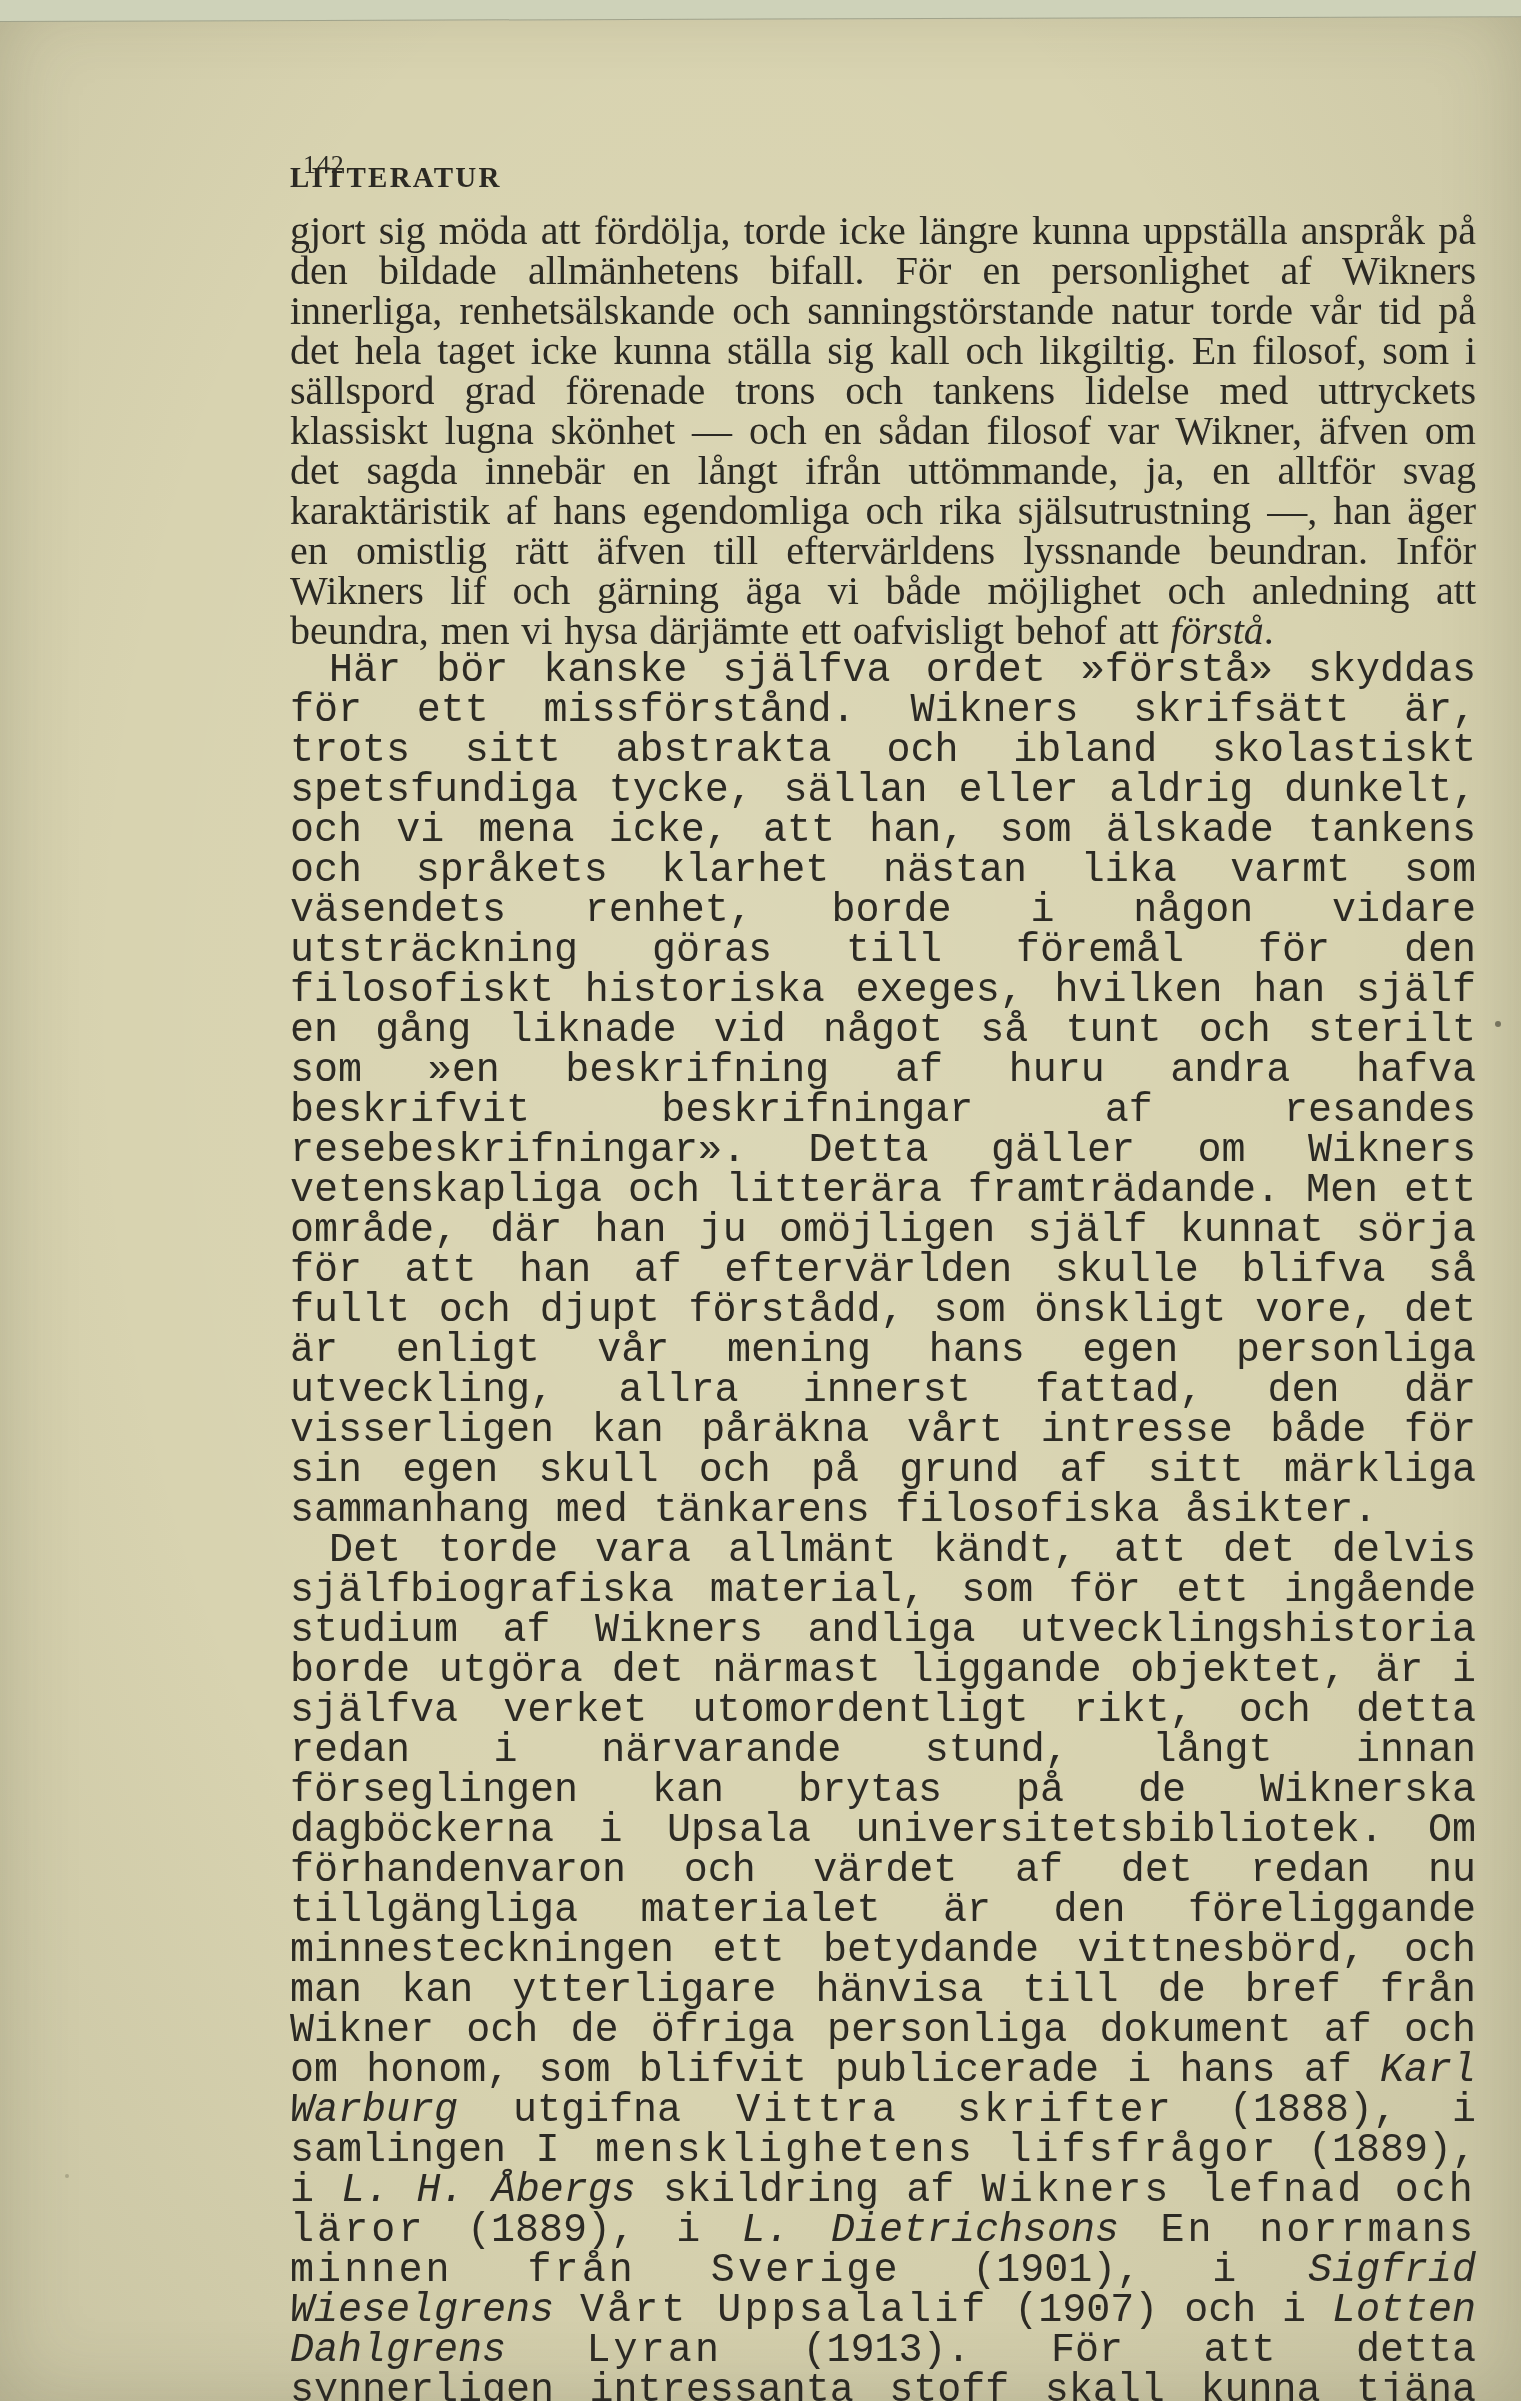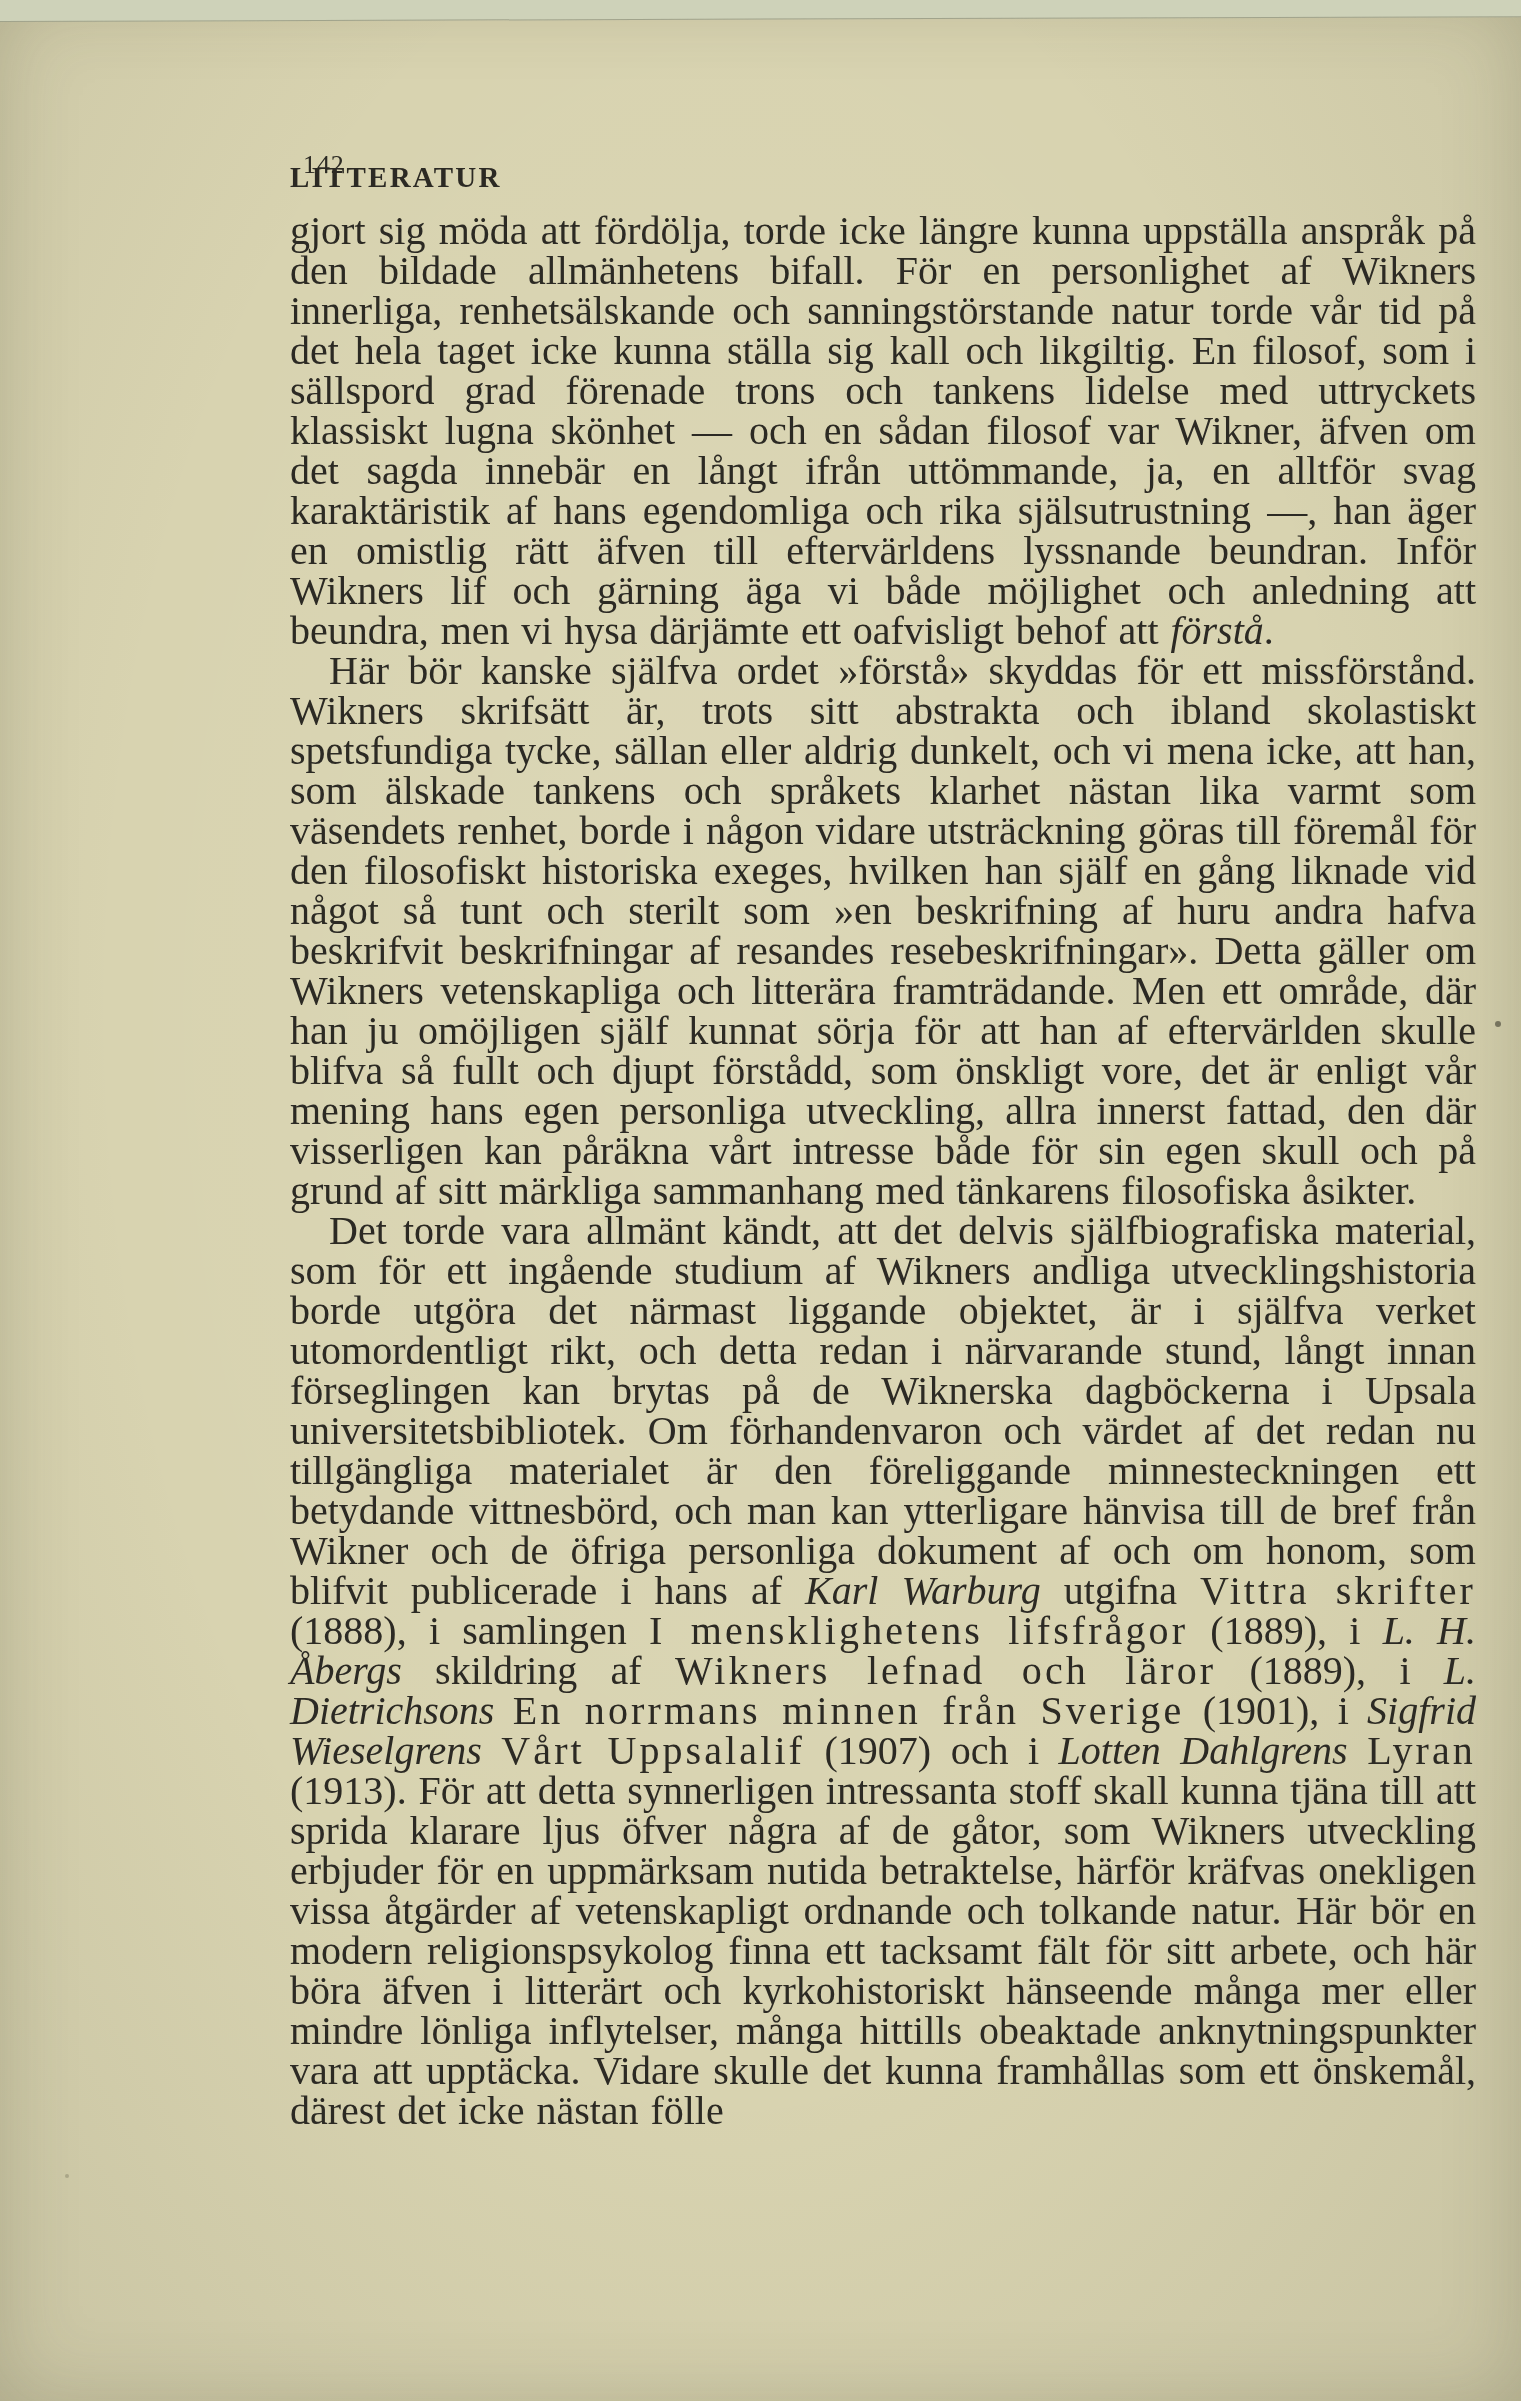--- a/index.html
+++ b/index.html
@@ -67,20 +67,21 @@
   }
   p.para {
     margin: 0;
     font-size: 40px;
     line-height: 40px;
     text-align: justify;
     word-spacing: 1.8px;
   }
   p.indent {
     text-indent: 39px;
+    font-family: Liberation Mono, monospace;
   }
   .run-i { font-style: italic; }
   .run-sp { letter-spacing: 3.1px; }
 </style>
 </head>
 <body>
 
 <div class="page" style="--paper: #d8d3b0; --ink: #2c2a24; --edge: #ced2b9;">
   <div class="scan-edge"></div>
   <div class="scan-speck speck-1"></div>

